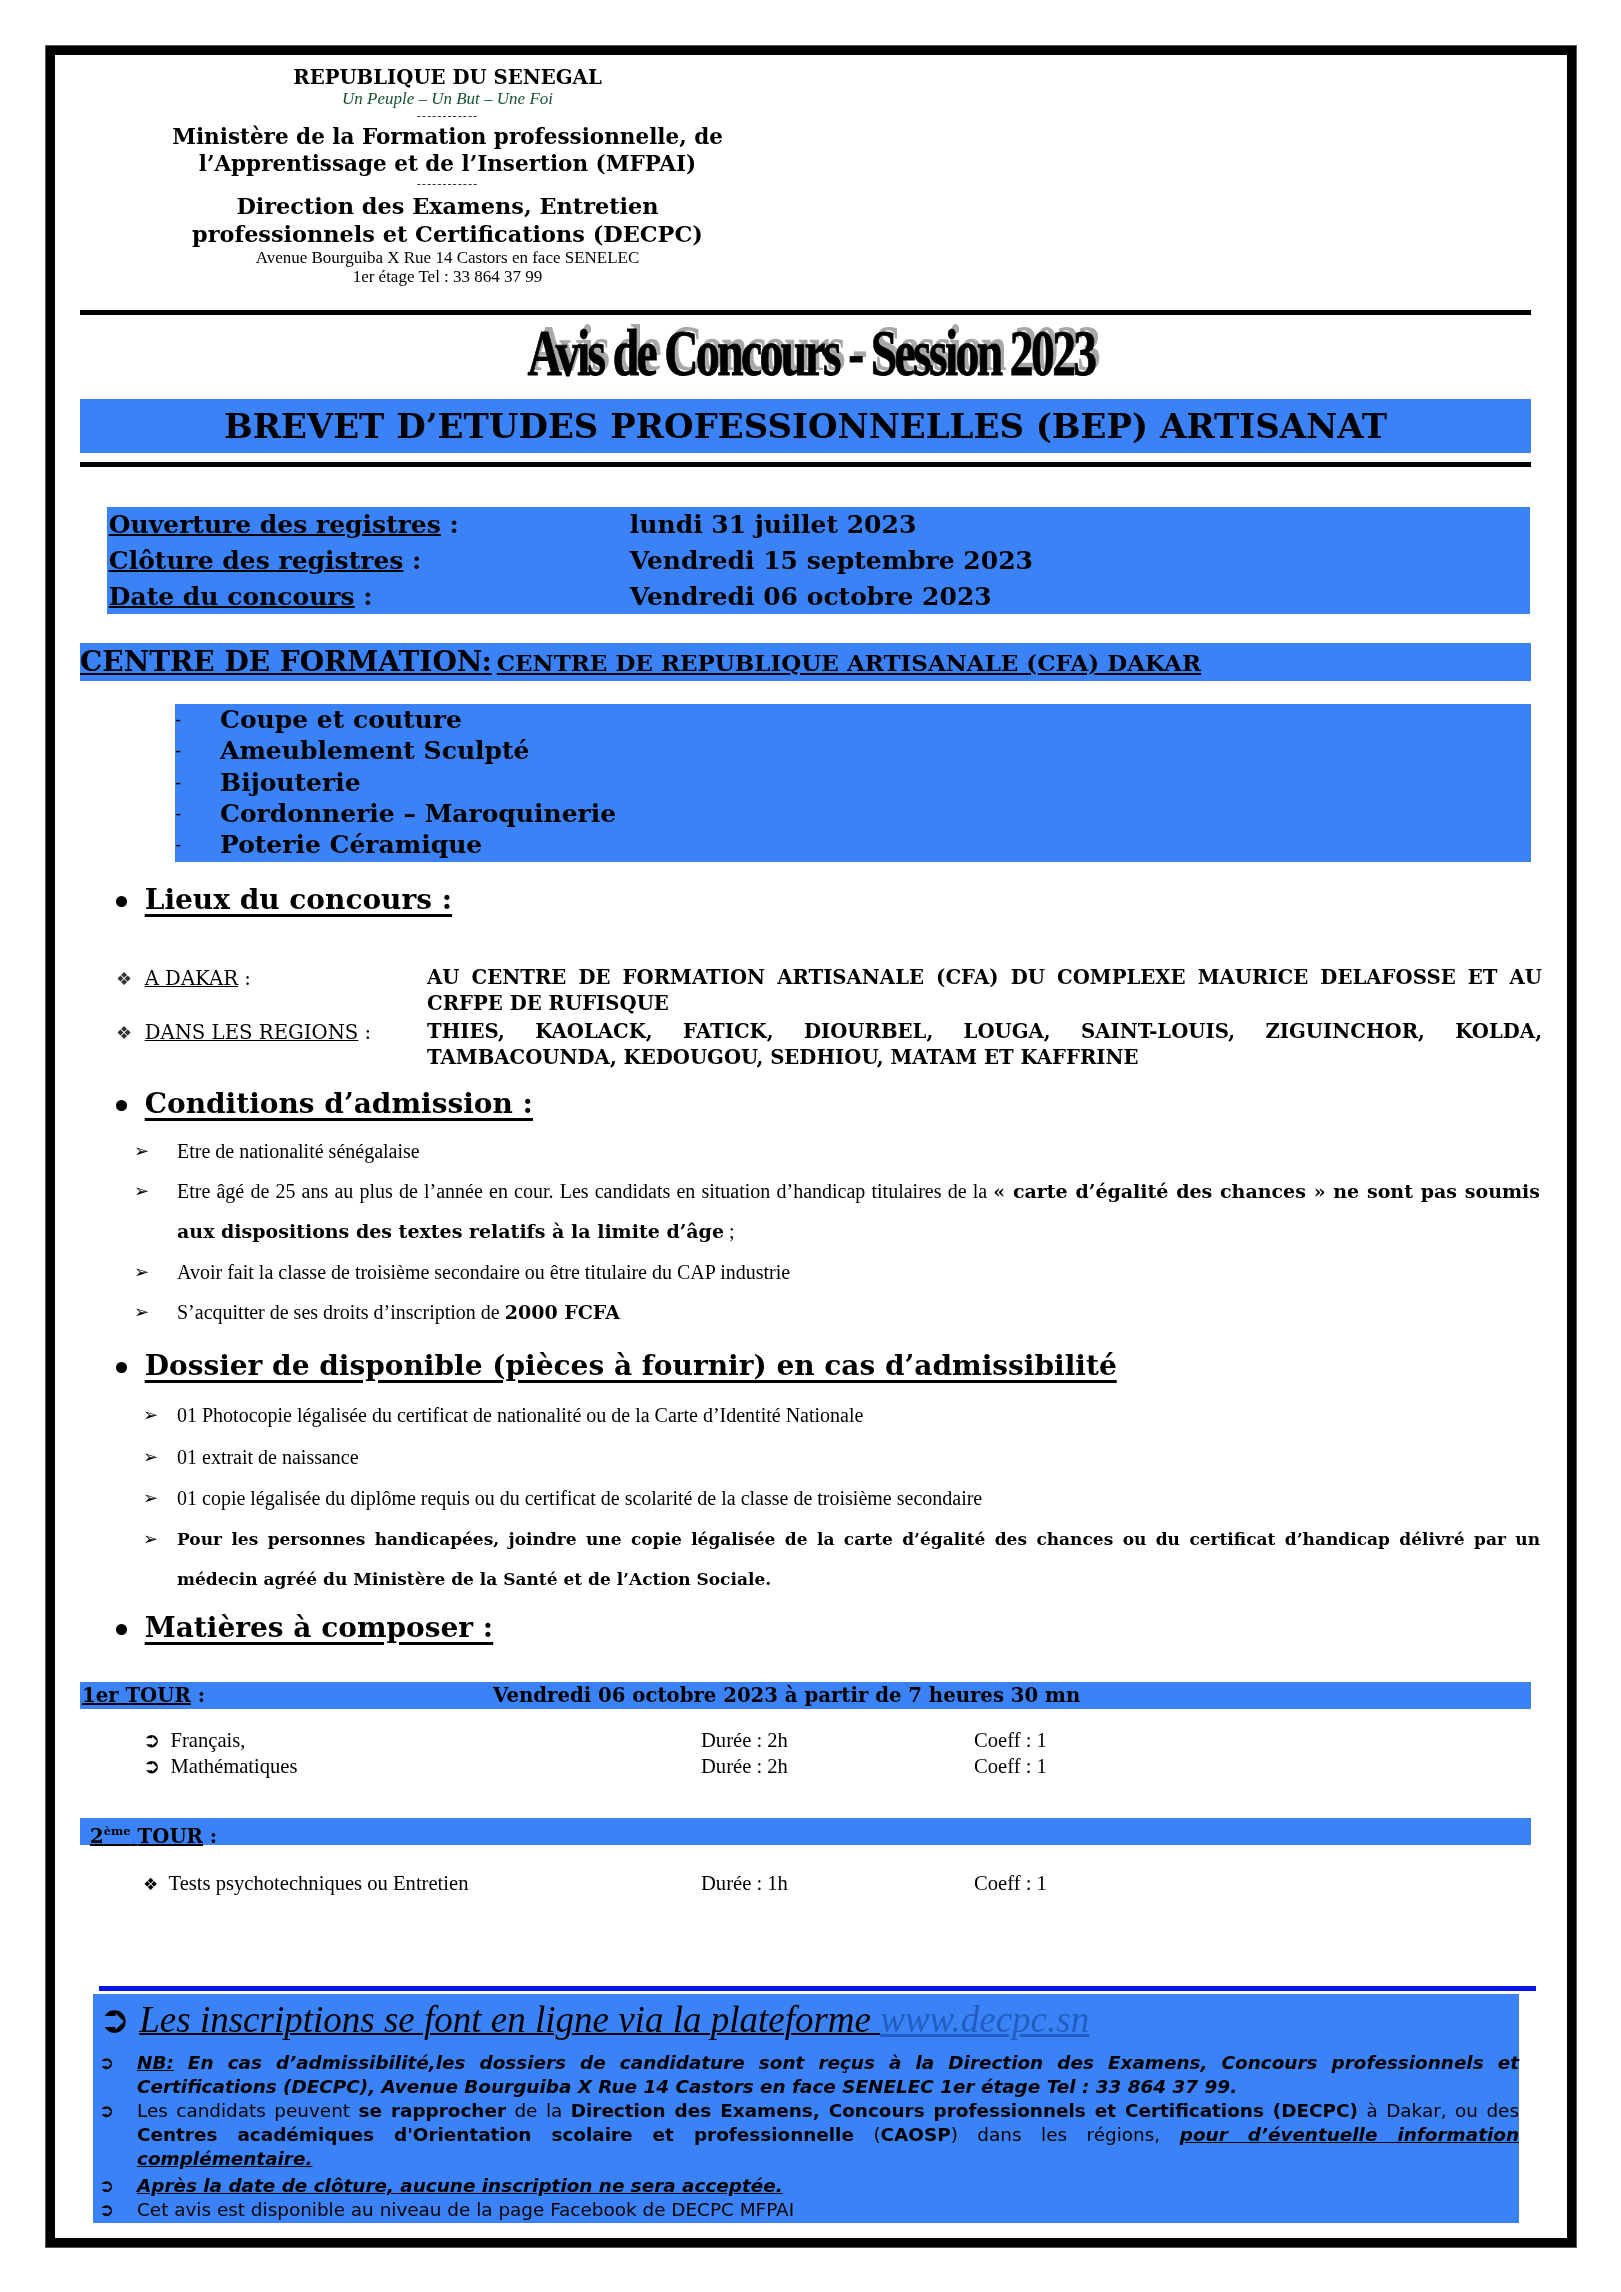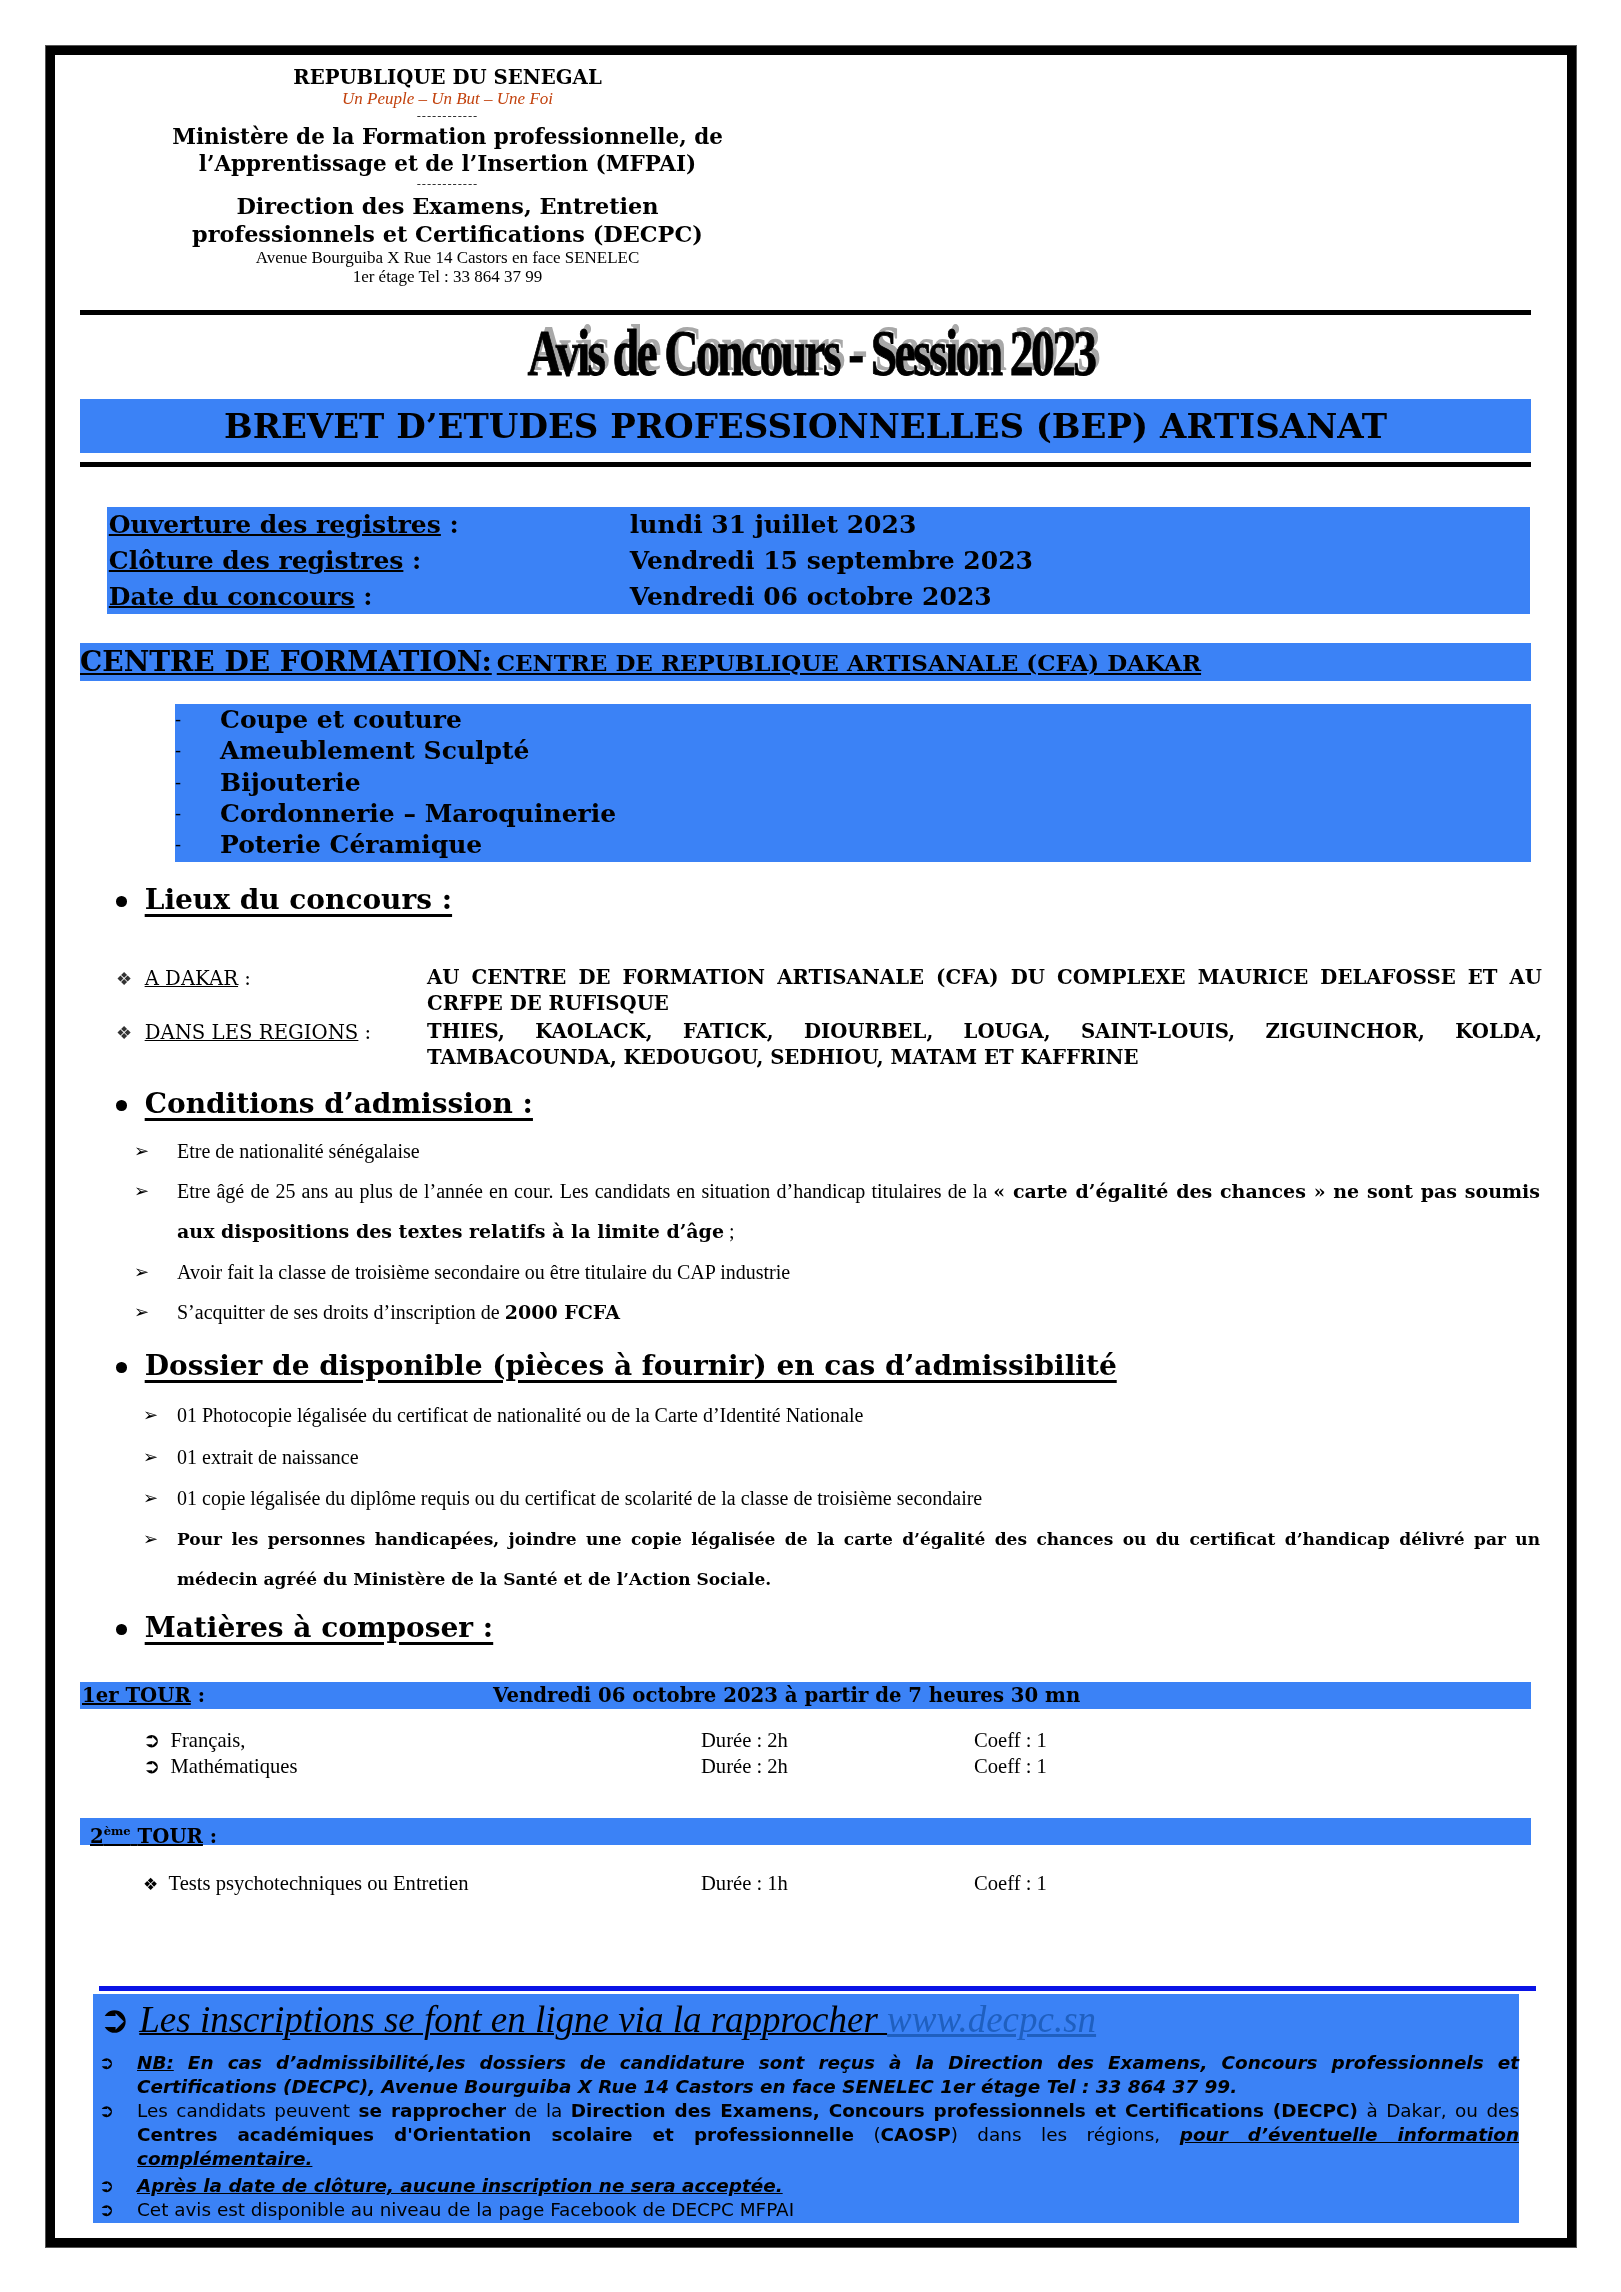--- a/index.html
+++ b/index.html
@@ -3,21 +3,21 @@
 <meta charset="utf-8">
 <style>
   html, body { margin: 0; padding: 0; background: #ffffff; }
   body { width: 1622px; height: 2293px; position: relative; overflow: hidden; font-family: "DejaVu Serif", serif; color: #000; }
   .frame { position: absolute; left: 46px; top: 46px; width: 1530px; height: 2201px; box-sizing: border-box;
            border: 9px solid #000; outline: 1.8px solid #555; outline-offset: 0.9px; }
 
   
   .hdr { position: absolute; left: 152px; width: 591px; text-align: center; }
   .hdr .rep { font-weight: bold; font-size: 19.7px; }
-  .hdr .motto { font-style: italic; font-size: 17px; color: #c2410c; font-family: "Liberation Serif", serif; }
+  .hdr .motto { font-style: italic; font-size: 17px; color: #14532d; font-family: "Liberation Serif", serif; }
   .hdr .sep { font-size: 12.5px; line-height: 14.3px; color: #333; letter-spacing: 0.9px; }
   .hdr .min { font-weight: bold; font-size: 21.5px; line-height: 27px; }
   .hdr .dir { font-weight: bold; font-size: 22.4px; line-height: 28px; }
   .hdr .addr { font-size: 17px; line-height: 19.7px; font-family: "Liberation Serif", serif; }
 
   .rule { position: absolute; left: 80px; width: 1451px; height: 4.5px; background: #000; }
 
   .title { position: absolute; left: 0; width: 1622px; top: 315px; text-align: center; font-family: "Liberation Serif", serif;
            font-weight: bold; font-size: 66px; line-height: 75px; letter-spacing: -3.6px; transform: scaleX(0.72); transform-origin: center;
            color: #000; text-shadow: 5.4px -5.4px 0 #a8a8a8; -webkit-text-stroke: 0.9px #000; }
@@ -201,21 +201,21 @@
 
 <div class="subj" style="left:143px; top:1871px;"><span style="font-size:17px;">❖</span>&nbsp;&nbsp;<span>Tests psychotechniques ou Entretien</span></div>
 <div class="subj" style="left:701px; top:1871px;">Durée : 1h</div>
 <div class="subj" style="left:974px; top:1871px;">Coeff : 1</div>
 
 <div class="blue"></div>
 <div class="band foot"></div>
 
 <div class="f1">
   <span class="ic">➲</span>
-  <span class="u">Les inscriptions se font en ligne via la rapprocher </span><span class="link">www.decpc.sn</span>
+  <span class="u">Les inscriptions se font en ligne via la plateforme </span><span class="link">www.decpc.sn</span>
 </div>
 
 <div class="fl" style="top:2051px; height:48px;">
   <span class="ic">➲</span>
   <span class="tx it"><u>NB:</u><span> En cas d’admissibilité,les dossiers de candidature sont reçus à la Direction des Examens, Concours professionnels et Certifications (DECPC),  Avenue Bourguiba X Rue 14 Castors en face SENELEC 1er  étage Tel : 33 864 37 99.</span></span>
 </div>
 
 <div class="fl" style="top:2099px; height:73px;">
   <span class="ic">➲</span>
   <span class="tx"><span>Les candidats peuvent </span><b>se rapprocher</b><span> de la </span><b>Direction des Examens, Concours professionnels  et Certifications (DECPC)</b><span> à Dakar, ou des </span><b>Centres académiques d'Orientation scolaire et professionnelle</b><span> (</span><b>CAOSP</b><span>) dans les régions, </span><u class="it">pour d’éventuelle  information complémentaire.</u></span>

